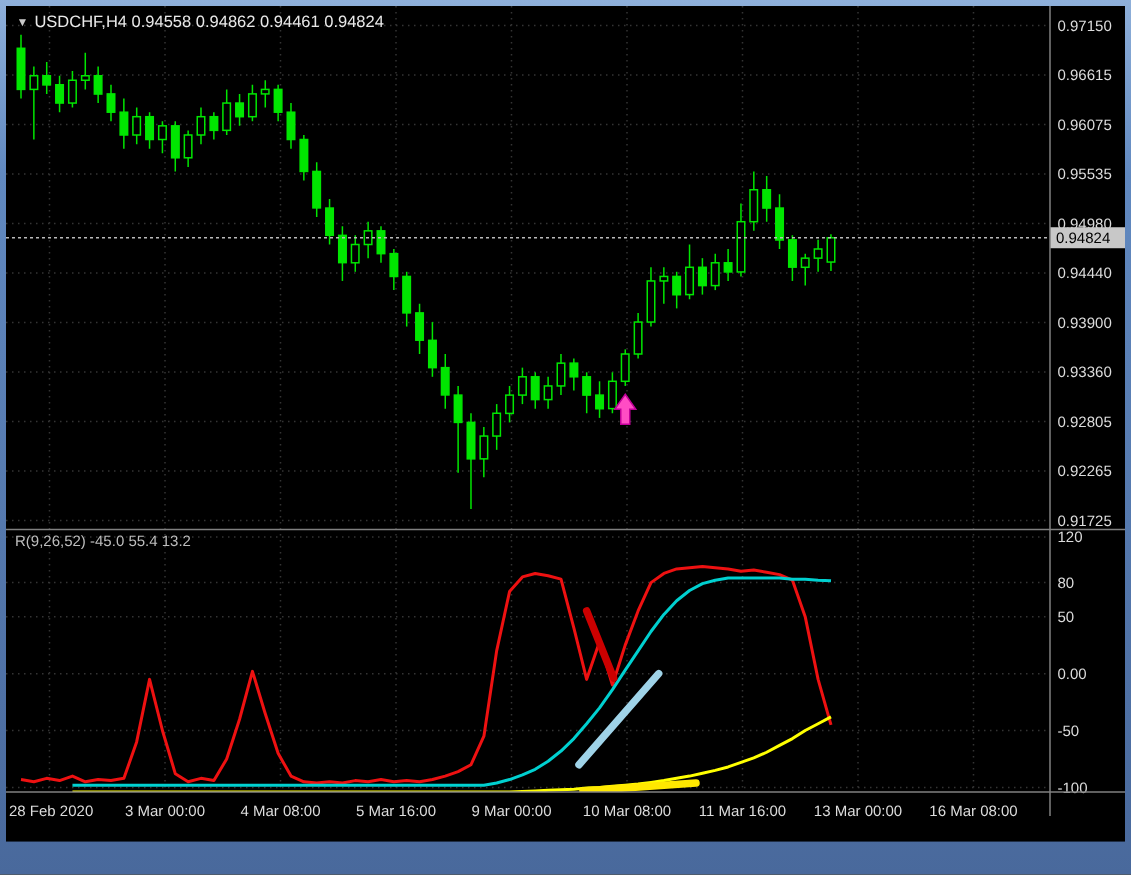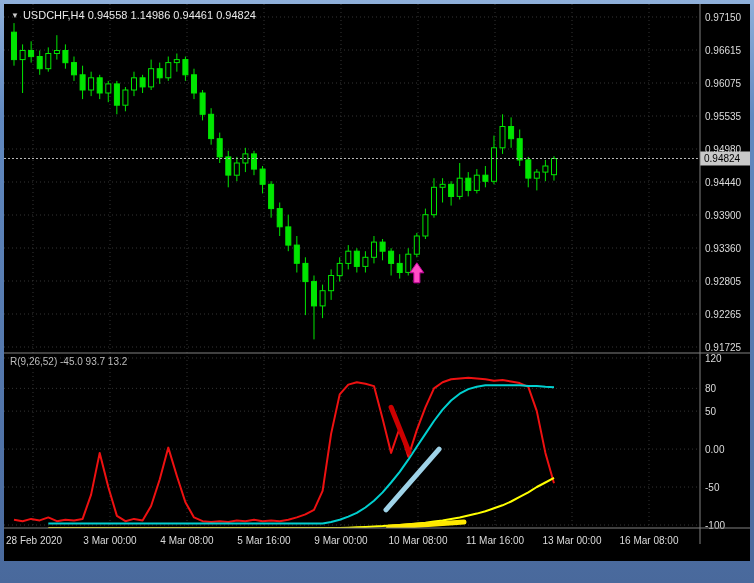--- a/index.html
+++ b/index.html
@@ -25,23 +25,23 @@
   .ind-label { position: absolute; left: 6px; top: 352px; z-index: 2; color: #bdbdbd; font-size: 10px; white-space: nowrap; }
   svg { display: block; }
 </style>
 </head>
 <body>
 
 <div class="window">
 
   <div class="client">
     <div class="ohlc">
-      <span class="tri">▼</span><span>USDCHF,H4  0.94558 1.14986 0.94461 0.94824</span>
+      <span class="tri">▼</span><span>USDCHF,H4  0.94558 0.94862 0.94461 0.94824</span>
     </div>
-    <div class="ind-label">R(9,26,52) -45.0 93.7 13.2</div>
+    <div class="ind-label">R(9,26,52) -45.0 55.4 13.2</div>
     <svg id="plot" width="746" height="557">
         <defs>
           <clipPath id="mainClip">
             <rect x="0" y="0" width="696" height="348"></rect>
           </clipPath>
           <clipPath id="indClip">
             <rect x="0" y="350" width="696" height="174"></rect>
           </clipPath>
         </defs>
         <rect x="0" y="0" width="746" height="557" fill="#000000"></rect>

